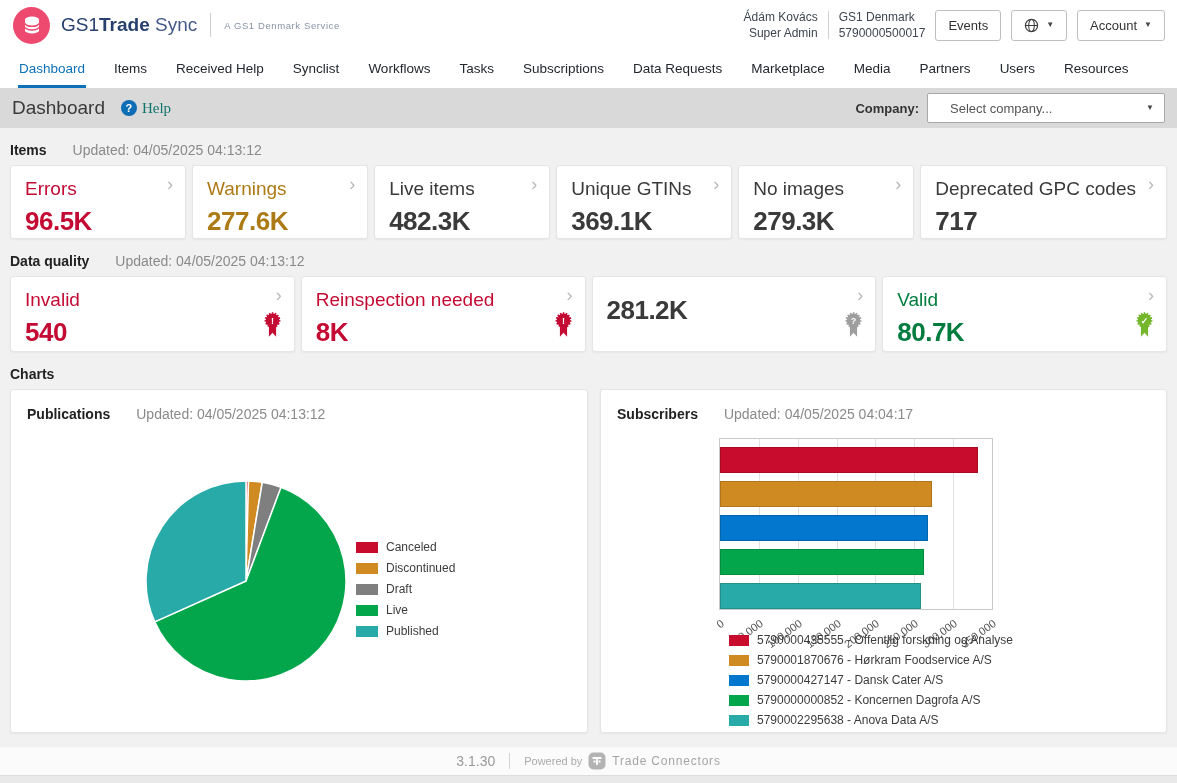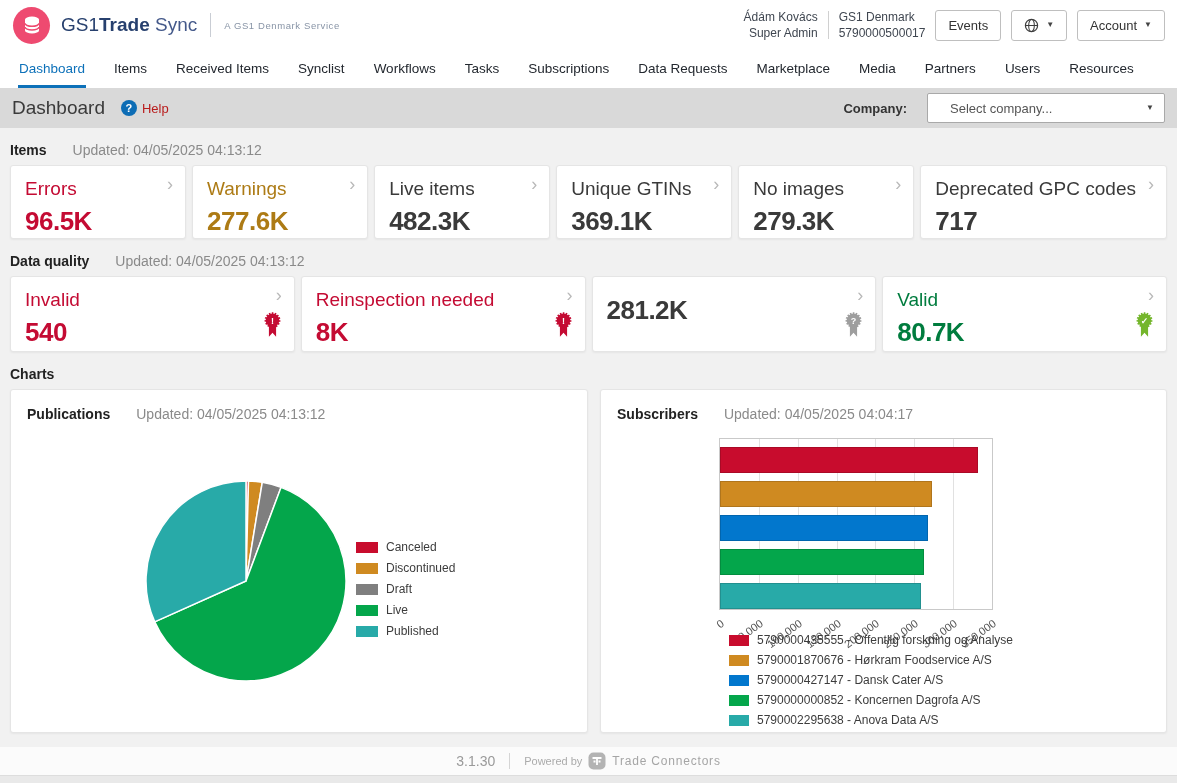--- a/index.html
+++ b/index.html
@@ -27,22 +27,22 @@
   .nav { height:38px; background:#fff; display:flex; align-items:flex-end; padding-left:18px; }
   .tab { font-size:13.5px; color:#23282f; padding:8px 1px 9px; margin-right:27px;
     border-bottom:3px solid transparent; cursor:pointer; white-space:nowrap; }
   .tab.active { color:#0d71b9; border-bottom-color:#0d71b9; }
   
   .titlebar { height:40px; background:#d9d9d9; display:flex; align-items:center; padding:0 12px; position:relative; }
   .page-title { font-size:19px; color:#3a3a3a; }
   .help { display:flex; align-items:center; gap:5px; margin-left:16px; cursor:pointer; }
   .help-q { width:16px; height:16px; border-radius:50%; background:#0d6db5; color:#fff;
     font-size:11px; font-weight:700; display:flex; align-items:center; justify-content:center; }
-  .help-label { font-size:13px; color:#b91c1c; }
-  .company { position:absolute; right:12px; display:flex; align-items:center; gap:20px; }
+  .help-label { font-size:15px; color:#0f766e;font-family:Liberation Serif, serif; }
+  .company { position:absolute; right:12px; display:flex; align-items:center; gap:8px; }
   .company-label { font-size:13px; font-weight:700; color:#333; }
   .select { width:238px; height:30px; background:#fff; border:1px solid #a9a9a9; border-radius:2px;
     display:flex; align-items:center; padding:0 22px; font-size:13px; color:#555; position:relative; cursor:pointer; }
   .select .caret { position:absolute; right:10px; }
   
   .content { background:#f1f1f1; height:619px; padding:0 10px; }
   .sec-head { display:flex; align-items:baseline; gap:10px; padding-top:14px; }
   .sec-title { font-size:14px; font-weight:700; color:#222; }
   .sec-updated { font-size:14px; color:#8a8a8a;padding-left:16px; }
   .cards { display:grid; gap:6px; margin-top:7px; }
@@ -125,21 +125,21 @@
     <div class="hbtn">
       <span>Account</span>
       <span class="caret">▼</span>
     </div>
   </div>
 </div>
 
 <div class="nav" id="nav">
     <div class="tab active">Dashboard</div>
     <div class="tab">Items</div>
-    <div class="tab">Received Items</div>
+    <div class="tab">Received Help</div>
     <div class="tab">Synclist</div>
     <div class="tab">Workflows</div>
     <div class="tab">Tasks</div>
     <div class="tab">Subscriptions</div>
     <div class="tab">Data Requests</div>
     <div class="tab">Marketplace</div>
     <div class="tab">Media</div>
     <div class="tab">Partners</div>
     <div class="tab">Users</div>
     <div class="tab">Resources</div>

